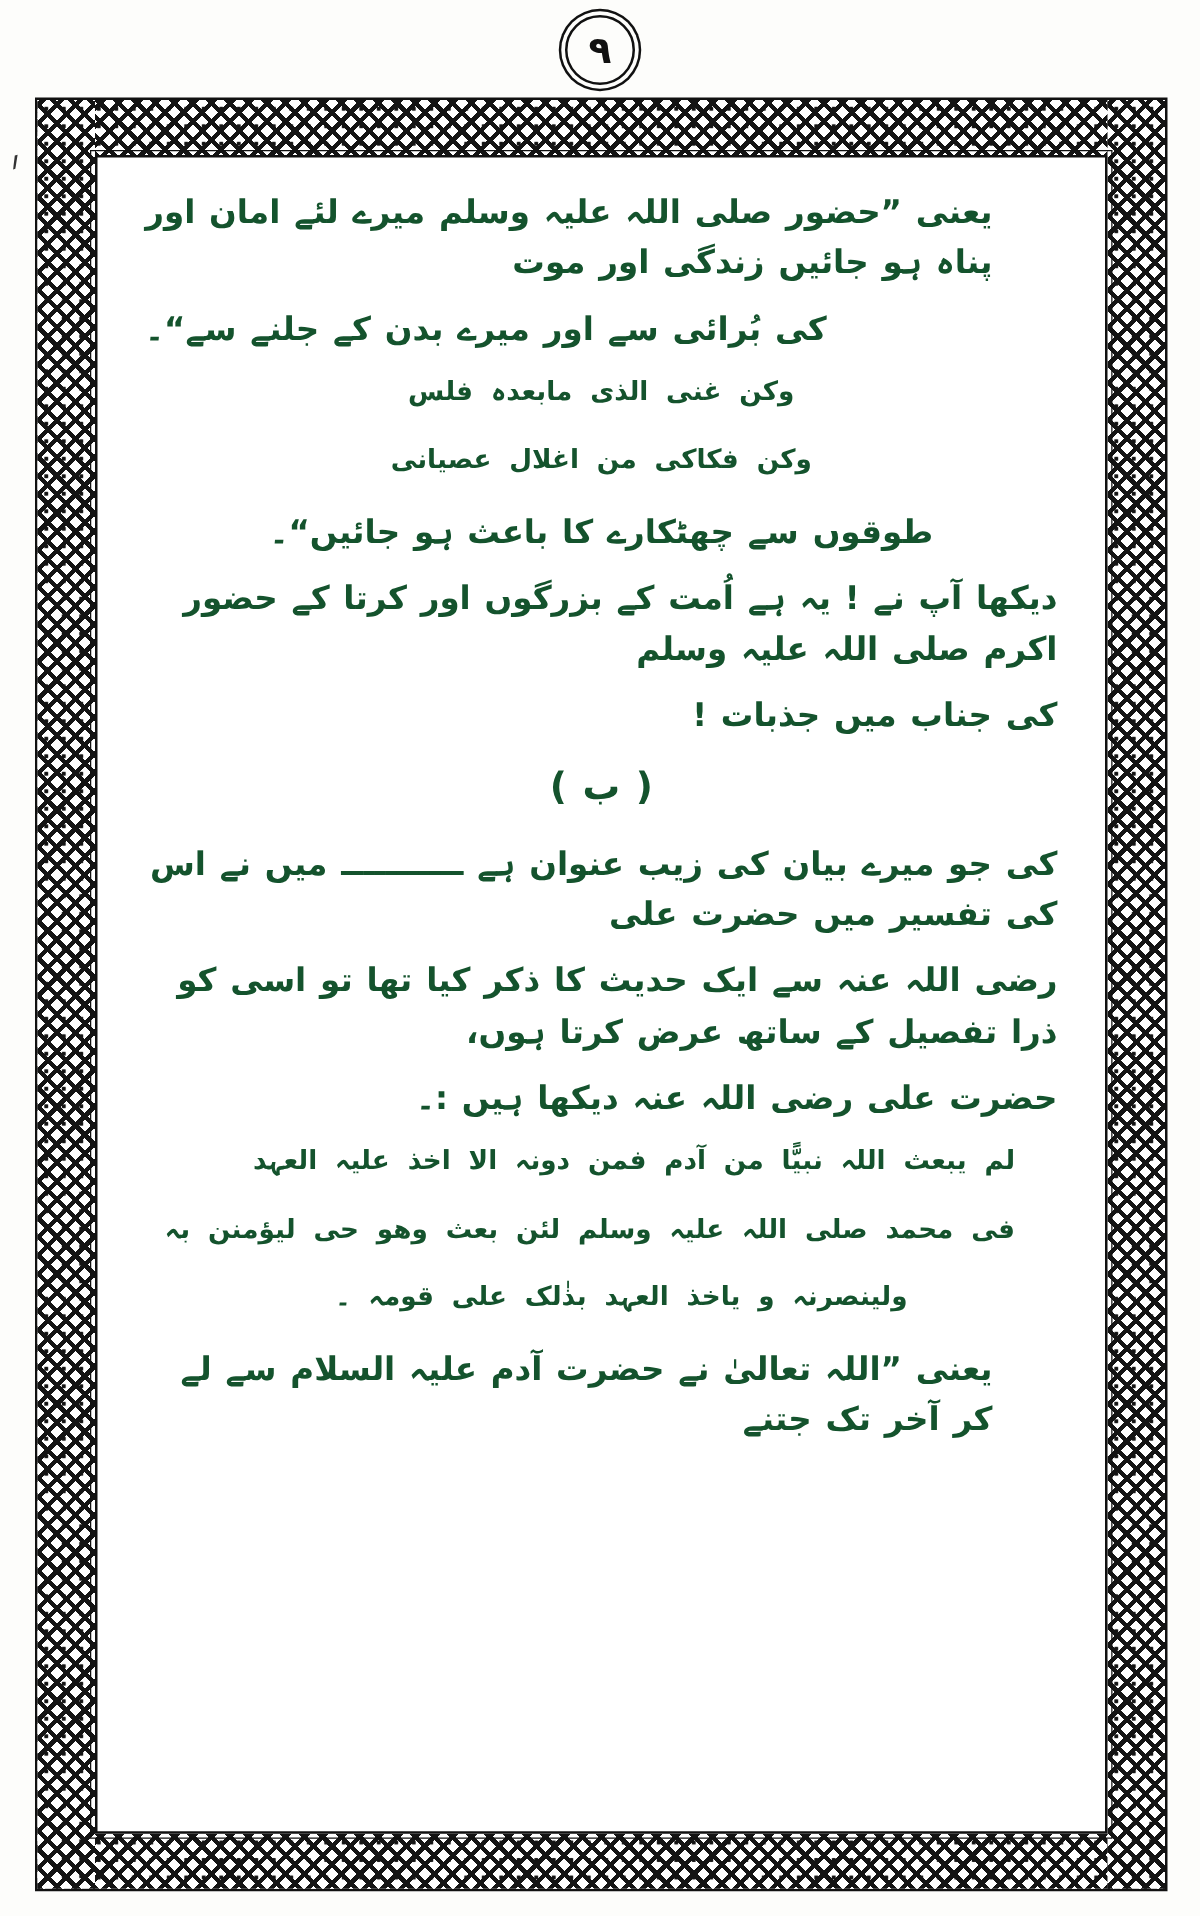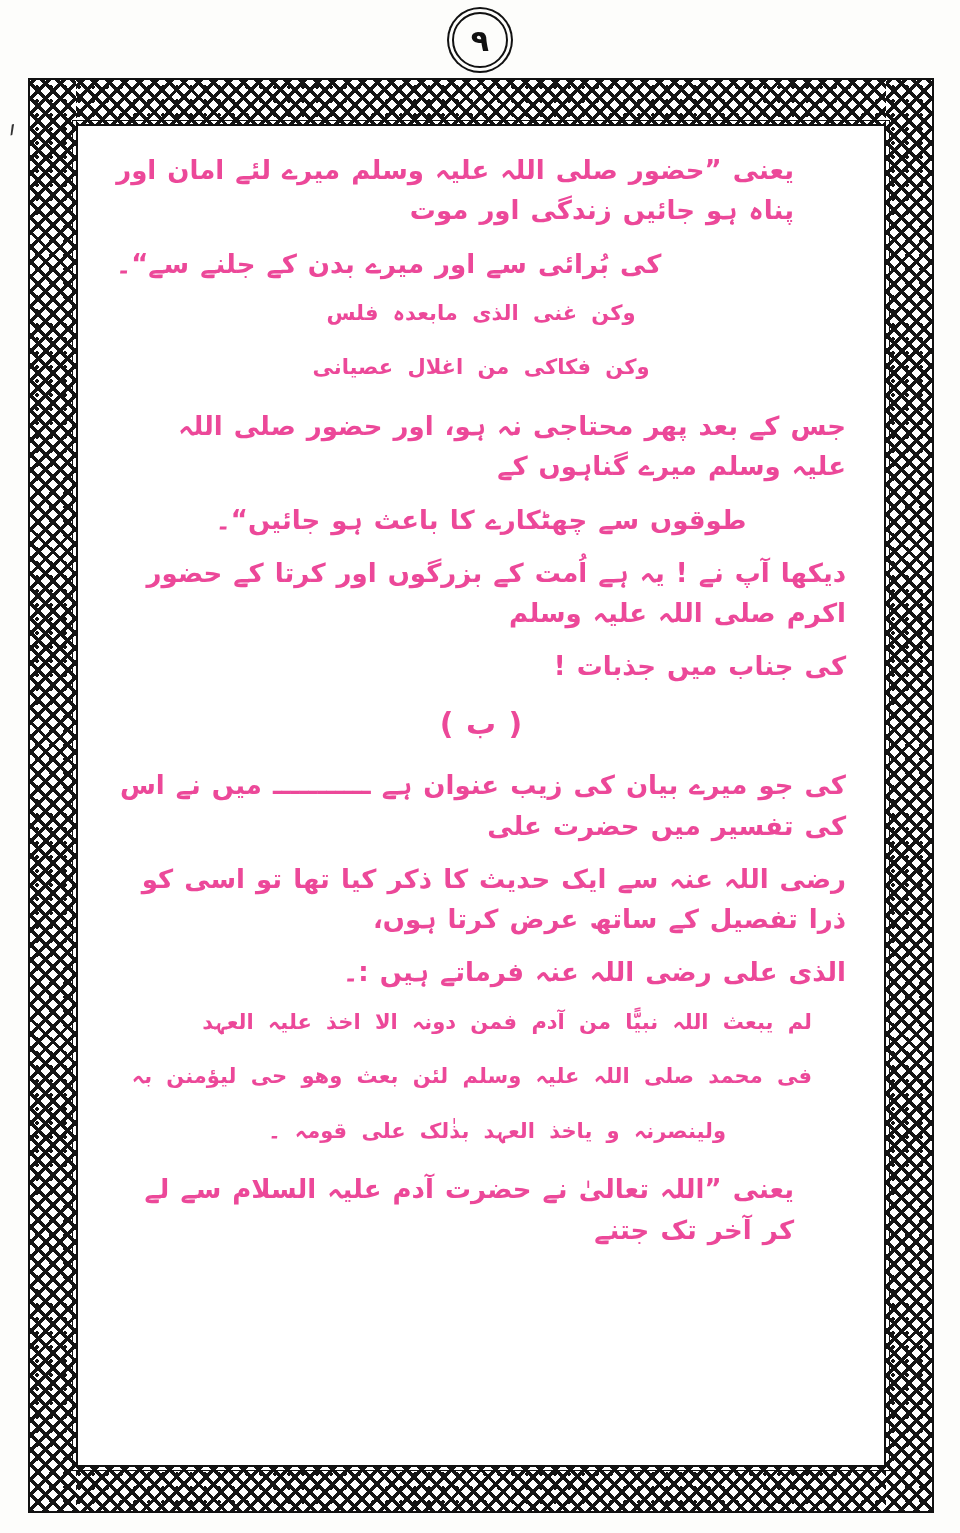--- a/index.html
+++ b/index.html
@@ -51,21 +51,21 @@
     outline:1px solid #111; outline-offset:3px;
     padding:24px 38px 0 38px;
     direction:rtl;
   }
 
   
   .ln{
     font-size:26px; font-weight:bold; letter-spacing:0.2px;
     line-height:1.55; margin:0 0 13px 0;
     text-align:right; word-spacing:2px;
-    color:#ec4899;
+    color:#14532d;
   }
   .ln.indent  { padding-right:52px; }
   .ln.center  { text-align:center; }
   .ln.center-r{ text-align:left; padding-right:60px; }
   .ln.arabic  { font-size:21px; word-spacing:7px; margin-top:8px; margin-bottom:22px; }
   .ln.arabic.right  { padding-right:34px; }
   .ln.arabic.right2 { padding-right:120px; }
   .ln.section { text-align:center; font-size:30px; margin:14px 0 18px 0; letter-spacing:6px; }
 </style>
 </head>
@@ -83,28 +83,27 @@
     <div class="orn top"></div>
     <div class="orn bottom"></div>
     <div class="orn left"></div>
     <div class="orn right"></div>
 
     <div class="inner">
       <p class="ln indent">یعنی ”حضور صلی اللہ علیہ وسلم میرے لئے امان اور پناہ ہو جائیں زندگی اور موت</p>
       <p class="ln center-r">کی بُرائی سے اور میرے بدن کے جلنے سے“۔</p>
       <p class="ln arabic center">وکن غنی الذی مابعدہ فلس</p>
       <p class="ln arabic center">وکن فکاکی من اغلال عصیانی</p>
-      <p class="ln">جس کے بعد پھر محتاجی نہ ہو، اور حضور صلی اللہ علیہ وسلم میرے گناہوں کے</p>
       <p class="ln center">طوقوں سے چھٹکارے کا باعث ہو جائیں“۔</p>
       <p class="ln">دیکھا آپ نے ! یہ ہے اُمت کے بزرگوں اور کرتا کے حضور اکرم صلی اللہ علیہ وسلم</p>
       <p class="ln">کی جناب میں جذبات !</p>
       <p class="ln section">( ب )</p>
       <p class="ln">کی جو میرے بیان کی زیب عنوان ہے ـــــــــــ میں نے اس کی تفسیر میں حضرت علی</p>
       <p class="ln">رضی اللہ عنہ سے ایک حدیث کا ذکر کیا تھا تو اسی کو ذرا تفصیل کے ساتھ عرض کرتا ہوں،</p>
-      <p class="ln">الذی علی رضی اللہ عنہ فرماتے ہیں :۔</p>
+      <p class="ln">حضرت علی رضی اللہ عنہ دیکھا ہیں :۔</p>
       <p class="ln arabic right">لم یبعث اللہ نبیًّا من آدم فمن دونہ الا اخذ علیہ العہد</p>
       <p class="ln arabic right">فی محمد صلی اللہ علیہ وسلم لئن بعث وھو حی لیؤمنن بہ</p>
       <p class="ln arabic right2">ولینصرنہ و یاخذ العہد بذٰلک علی قومہ ۔</p>
       <p class="ln indent">یعنی ”اللہ تعالیٰ نے حضرت آدم علیہ السلام سے لے کر آخر تک جتنے</p>
 
     </div>
   </div>
 
 </div>
 

